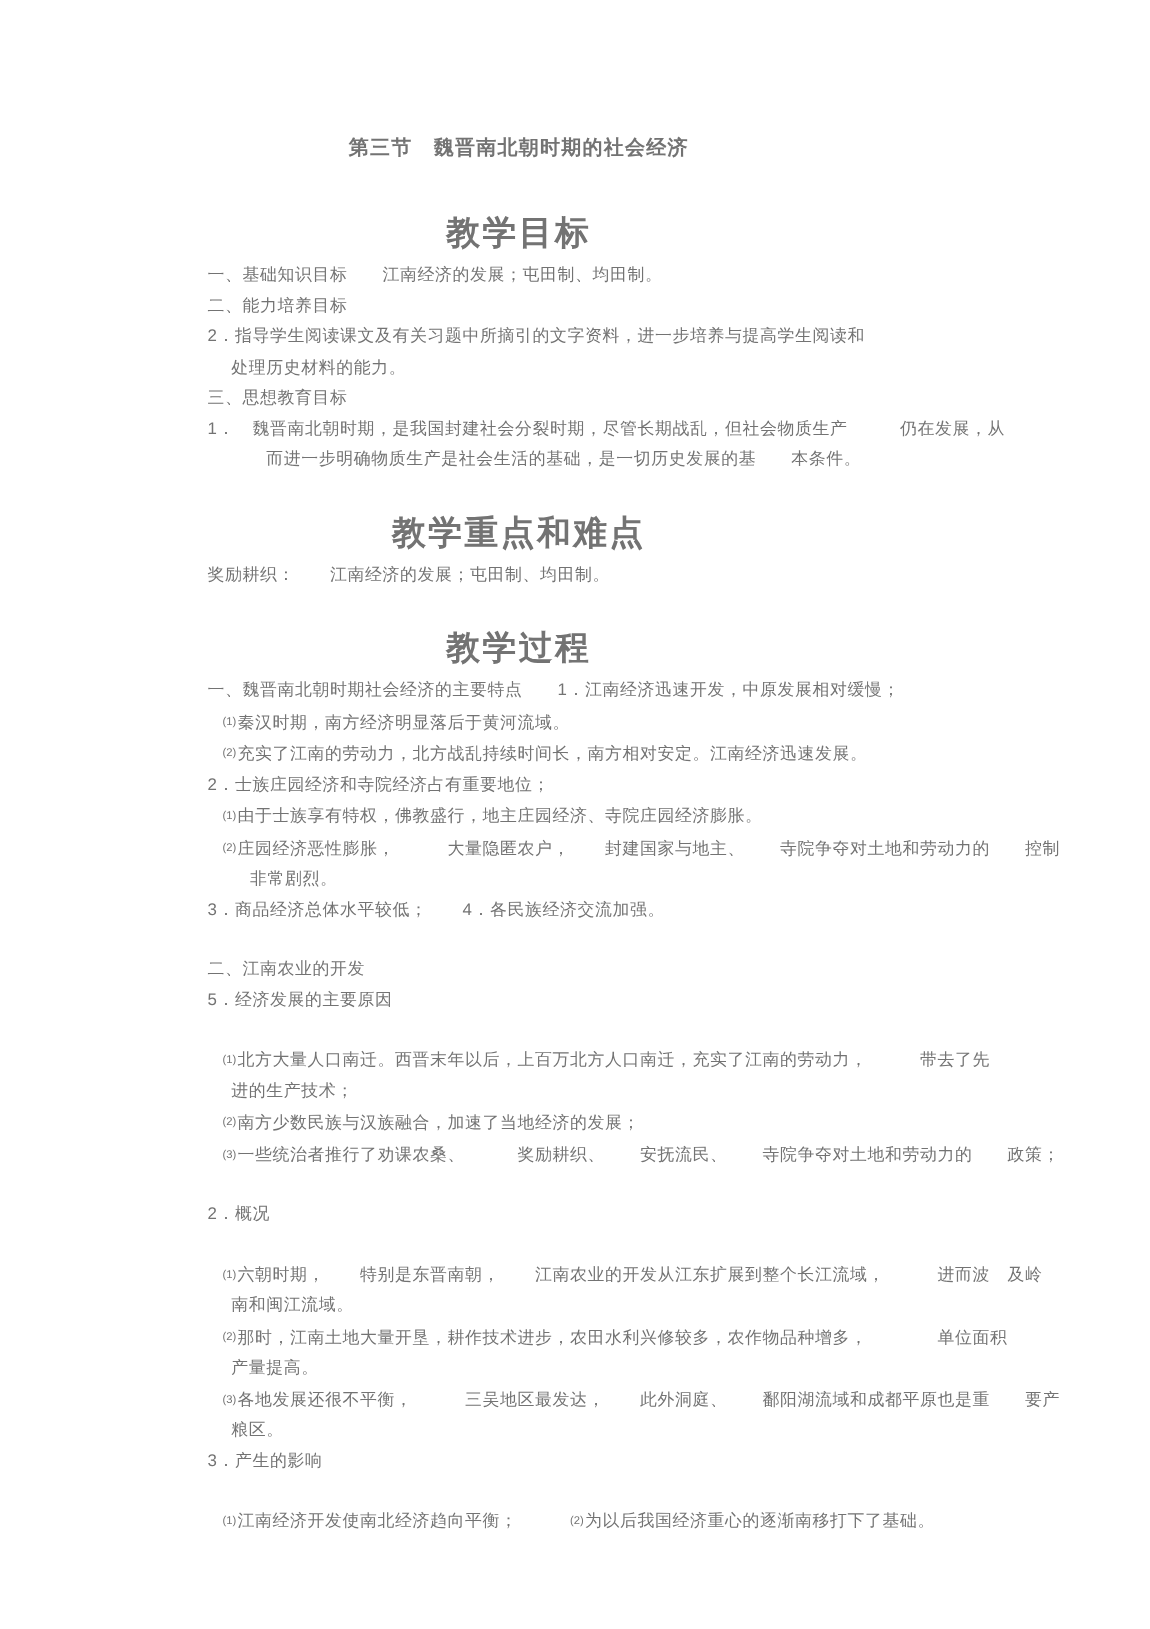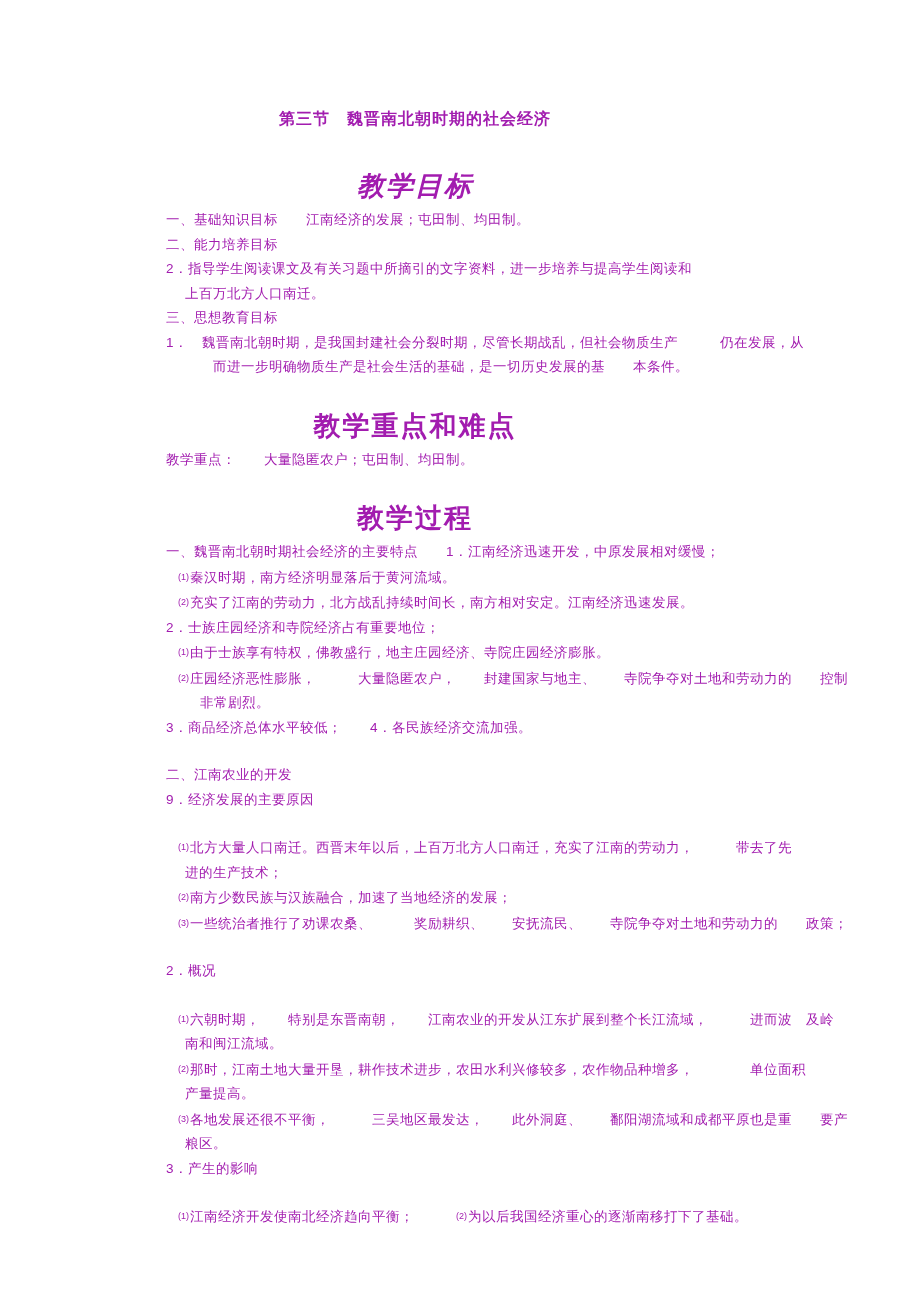--- a/index.html
+++ b/index.html
@@ -5,21 +5,21 @@
   html, body {
     margin: 0;
     padding: 0;
     background: #ffffff;
   }
   .page {
     position: relative;
     width: 920px;
     height: 1241px;
     background: #ffffff;
-    color: #a21caf;
+    color: #737373;
     font-family: "Liberation Sans", sans-serif;
     overflow: hidden;
   }
   
   .hwrap {
     width: 830px;
     text-align: center;
   }
   .doc-title {
     margin-top: 108px;
@@ -31,21 +31,20 @@
   }
   .sec-heading {
     margin: 30px 0 6px 0;
     font-size: 27px;
     line-height: 32px;
     font-weight: bold;
     letter-spacing: 2px;
   }
   #sections .sec:first-child .sec-heading {
     margin-top: 40px;
-    font-style: italic;
   }
   .sec-lines {
     padding-left: 166px;
     padding-right: 63px;
   }
   .ln {
     margin: 0;
     font-size: 13.5px;
     line-height: 24.5px;
     white-space: pre-wrap;
@@ -72,49 +71,49 @@
   </div>
   <div id="sections">
       <section class="sec">
         <div class="hwrap">
           <h2 class="sec-heading">教学目标</h2>
         </div>
         <div class="sec-lines">
           <p class="ln i0"><span class="tx">一、基础知识目标　　江南经济的发展；屯田制、均田制。</span></p>
           <p class="ln i0"><span class="tx">二、能力培养目标</span></p>
           <p class="ln i0"><span class="tx">2．指导学生阅读课文及有关习题中所摘引的文字资料，进一步培养与提高学生阅读和</span></p>
-          <p class="ln i2"><span class="tx">上百万北方人口南迁。</span></p>
+          <p class="ln i2"><span class="tx">处理历史材料的能力。</span></p>
           <p class="ln i0"><span class="tx">三、思想教育目标</span></p>
           <p class="ln i0"><span class="tx">1．　魏晋南北朝时期，是我国封建社会分裂时期，尽管长期战乱，但社会物质生产　　　仍在发展，从</span></p>
           <p class="ln i4"><span class="tx">而进一步明确物质生产是社会生活的基础，是一切历史发展的基　　本条件。</span></p>
         </div>
       </section>
       <section class="sec">
         <div class="hwrap">
           <h2 class="sec-heading">教学重点和难点</h2>
         </div>
         <div class="sec-lines">
-          <p class="ln i0"><span class="tx">教学重点：　　大量隐匿农户；屯田制、均田制。</span></p>
+          <p class="ln i0"><span class="tx">奖励耕织：　　江南经济的发展；屯田制、均田制。</span></p>
         </div>
       </section>
       <section class="sec">
         <div class="hwrap">
           <h2 class="sec-heading">教学过程</h2>
         </div>
         <div class="sec-lines">
           <p class="ln i0"><span class="tx">一、魏晋南北朝时期社会经济的主要特点　　1．江南经济迅速开发，中原发展相对缓慢；</span></p>
           <p class="ln i1"><span class="mk">(1)</span><span class="tx">秦汉时期，南方经济明显落后于黄河流域。</span></p>
           <p class="ln i1"><span class="mk">(2)</span><span class="tx">充实了江南的劳动力，北方战乱持续时间长，南方相对安定。江南经济迅速发展。</span></p>
           <p class="ln i0"><span class="tx">2．士族庄园经济和寺院经济占有重要地位；</span></p>
           <p class="ln i1"><span class="mk">(1)</span><span class="tx">由于士族享有特权，佛教盛行，地主庄园经济、寺院庄园经济膨胀。</span></p>
           <p class="ln i1"><span class="mk">(2)</span><span class="tx">庄园经济恶性膨胀，　　　大量隐匿农户，　　封建国家与地主、　　寺院争夺对土地和劳动力的　　控制</span></p>
           <p class="ln i3"><span class="tx">非常剧烈。</span></p>
           <p class="ln i0"><span class="tx">3．商品经济总体水平较低；　　4．各民族经济交流加强。</span></p>
           <p class="ln i0 sp"><span class="tx">二、江南农业的开发</span></p>
-          <p class="ln i0"><span class="tx">9．经济发展的主要原因</span></p>
+          <p class="ln i0"><span class="tx">5．经济发展的主要原因</span></p>
           <p class="ln i1 sp"><span class="mk">(1)</span><span class="tx">北方大量人口南迁。西晋末年以后，上百万北方人口南迁，充实了江南的劳动力，　　　带去了先</span></p>
           <p class="ln i2"><span class="tx">进的生产技术；</span></p>
           <p class="ln i1"><span class="mk">(2)</span><span class="tx">南方少数民族与汉族融合，加速了当地经济的发展；</span></p>
           <p class="ln i1"><span class="mk">(3)</span><span class="tx">一些统治者推行了劝课农桑、　　　奖励耕织、　　安抚流民、　　寺院争夺对土地和劳动力的　　政策；</span></p>
           <p class="ln i0 sp"><span class="tx">2．概况</span></p>
           <p class="ln i1 sp"><span class="mk">(1)</span><span class="tx">六朝时期，　　特别是东晋南朝，　　江南农业的开发从江东扩展到整个长江流域，　　　进而波　及岭</span></p>
           <p class="ln i2"><span class="tx">南和闽江流域。</span></p>
           <p class="ln i1"><span class="mk">(2)</span><span class="tx">那时，江南土地大量开垦，耕作技术进步，农田水利兴修较多，农作物品种增多，　　　　单位面积</span></p>
           <p class="ln i2"><span class="tx">产量提高。</span></p>
           <p class="ln i1"><span class="mk">(3)</span><span class="tx">各地发展还很不平衡，　　　三吴地区最发达，　　此外洞庭、　　鄱阳湖流域和成都平原也是重　　要产</span></p>

